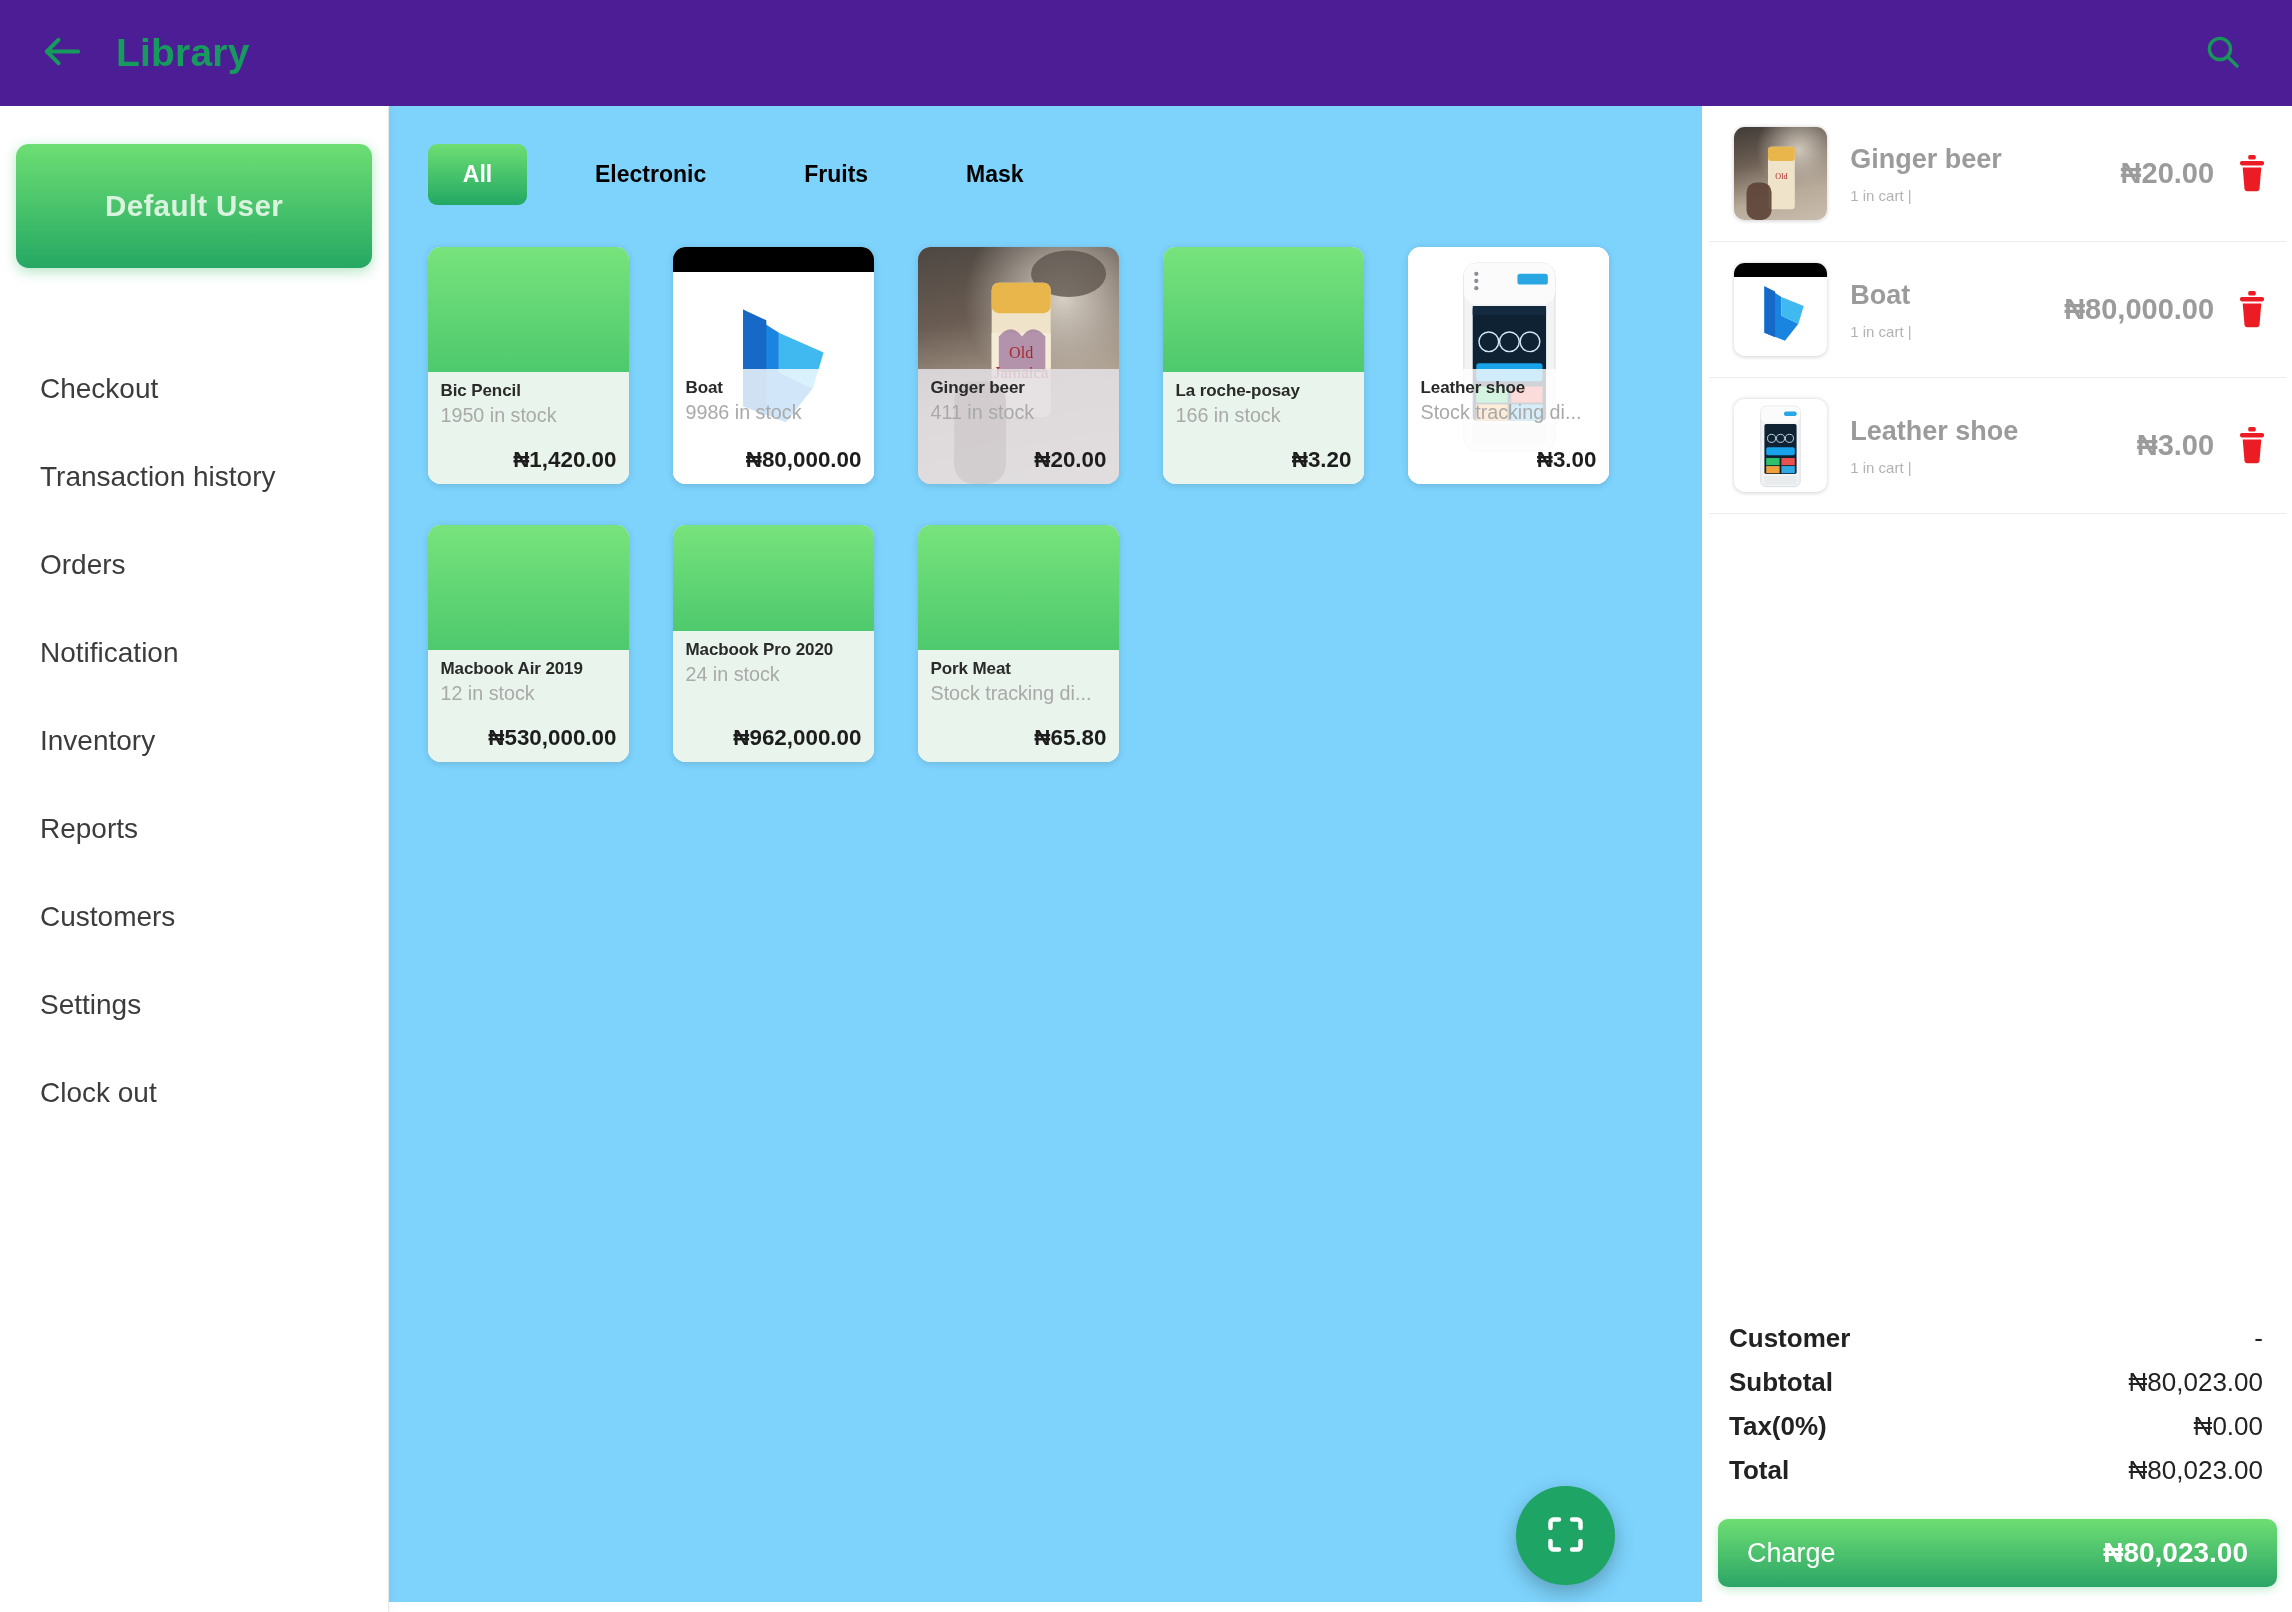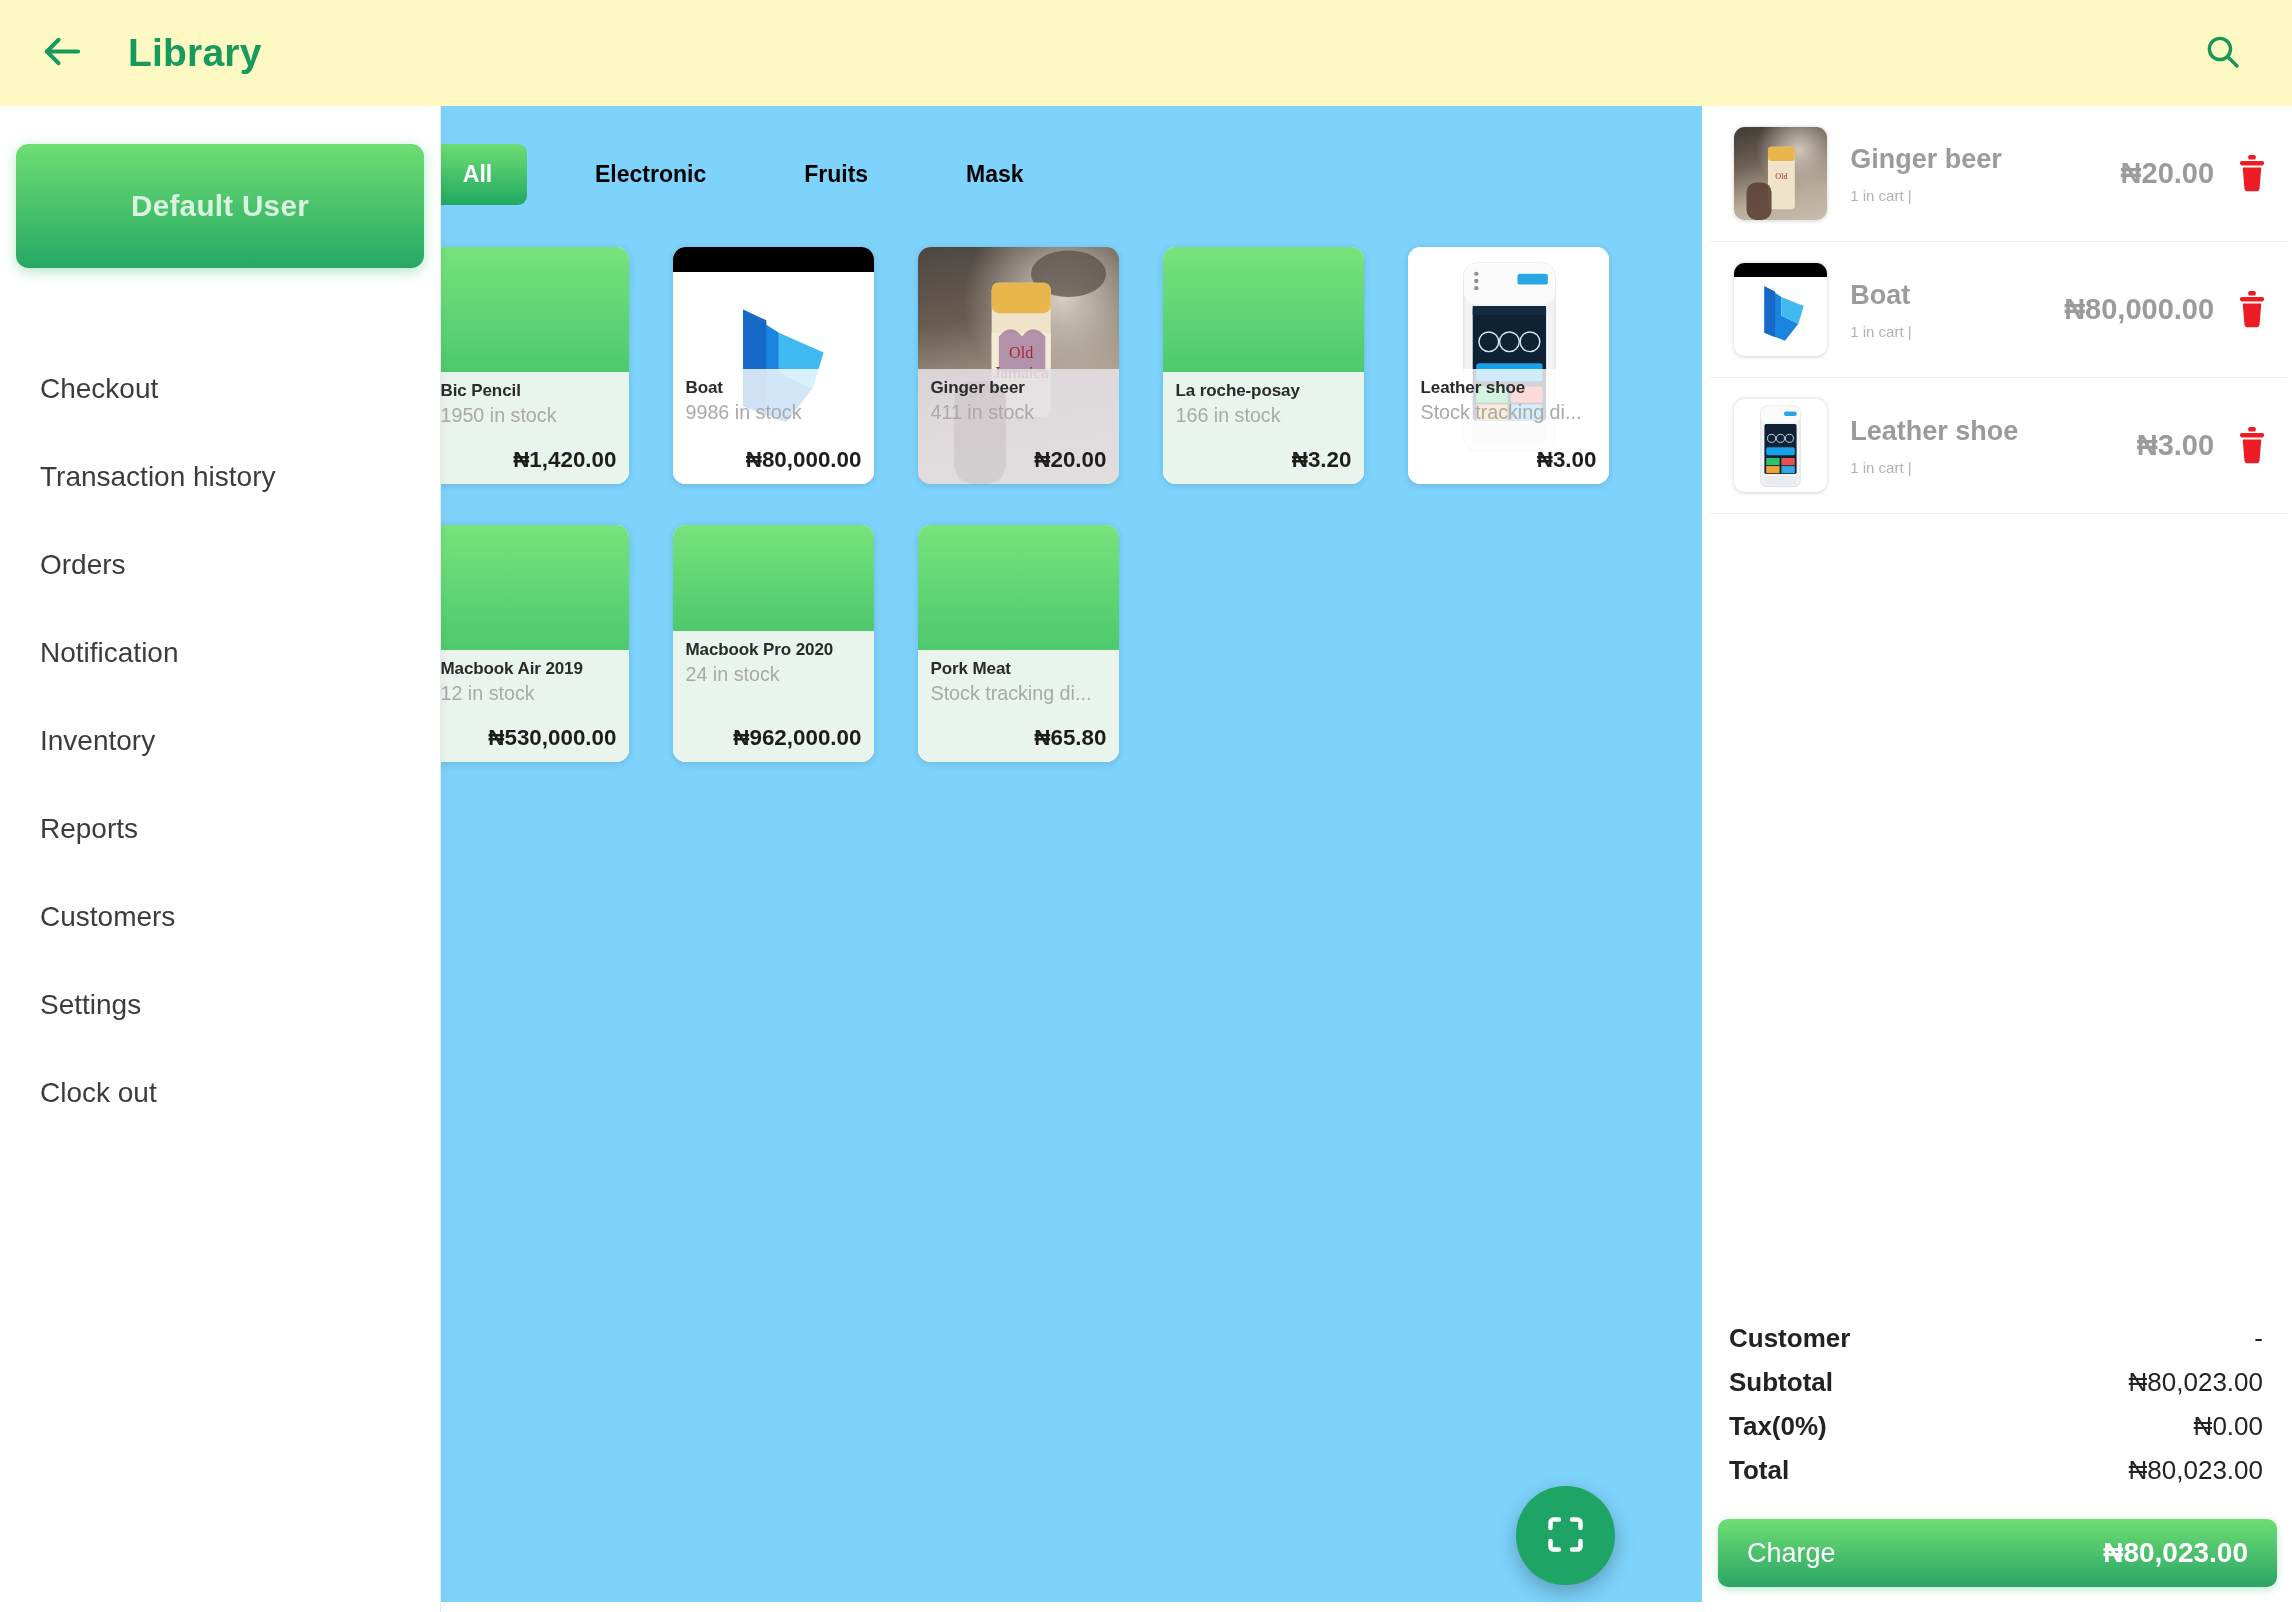--- a/index.html
+++ b/index.html
@@ -10,25 +10,24 @@
     background: #ffffff;
     font-family: "Liberation Sans", sans-serif;
     -webkit-font-smoothing: antialiased;
   }
 
   
   .appbar {
     position: absolute;
     left: 0; top: 0;
     width: 2293px; height: 106px;
-    background: #fef9c3;
+    background: #4c1d95;
     display: flex;
     align-items: center;
     z-index: 30;
-    gap: 12px;
   }
   .back-btn {
     width: 57px; height: 57px;
     margin-left: 34px;
     display: flex; align-items: center; justify-content: center;
     cursor: pointer;
   }
   .appbar-title {
     margin-left: 25px;
     font-size: 39px;
@@ -41,21 +40,21 @@
     right: 43px; top: 25px;
     width: 56px; height: 56px;
     display: flex; align-items: center; justify-content: center;
     cursor: pointer;
   }
 
   
   .sidebar {
     position: absolute;
     left: 0; top: 106px;
-    width: 441px; height: 1506px;
+    width: 389px; height: 1506px;
     background: #ffffff;
     border-right: 1.8px solid #e8e8e8;
     box-shadow: 1.8px 0 9px rgba(0,0,0,0.05);
     z-index: 20;
     padding-top: 21.5px;
   }
   .user-chip {
     margin: 16px 16px 0 16px;
     height: 124px;
     border-radius: 12.5px;

